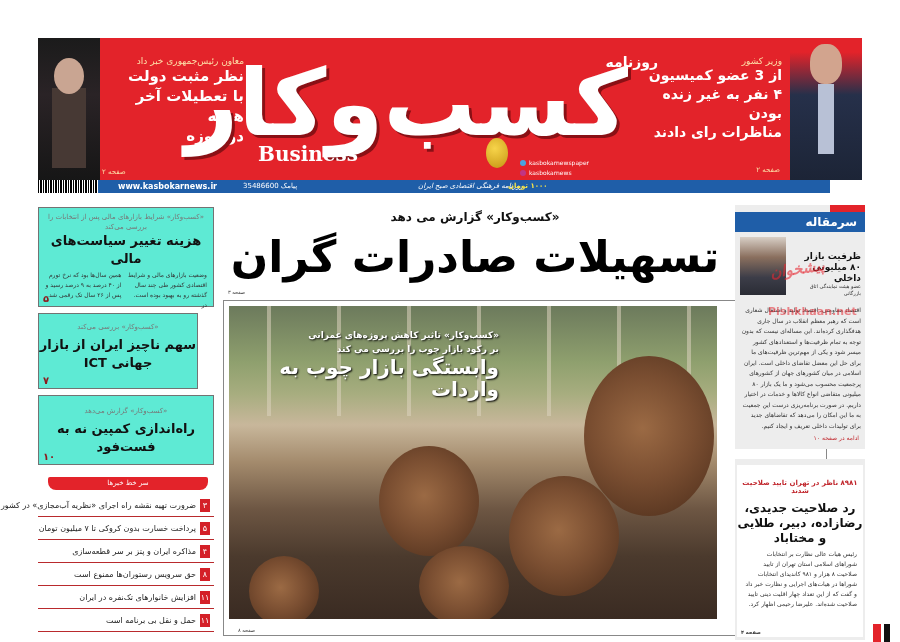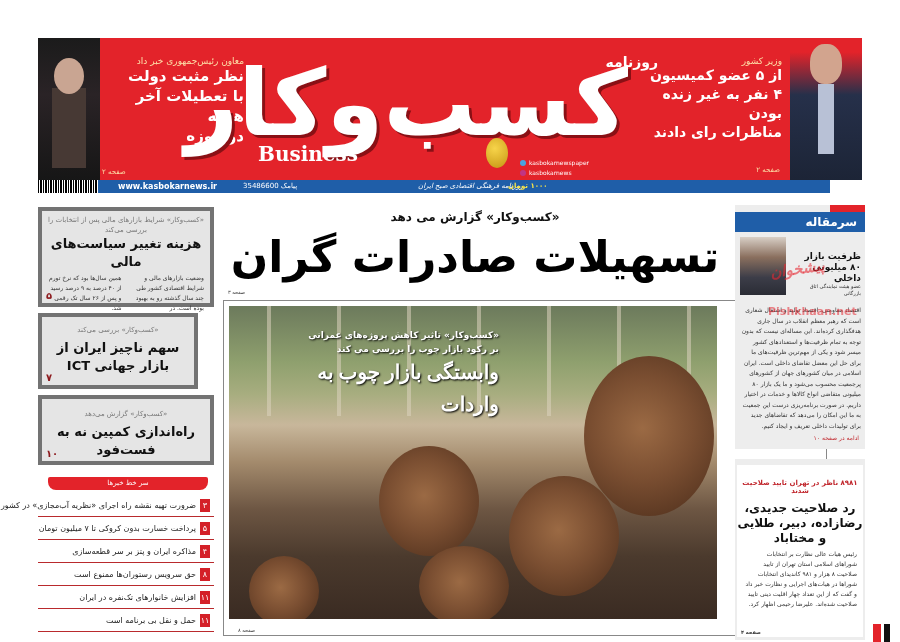--- a/index.html
+++ b/index.html
@@ -84,21 +84,21 @@
     background: repeating-linear-gradient(90deg, #000 0 1px, #fff 1px 2px, #000 2px 4px, #fff 4px 5px);
   }
   .infobar .url { position: absolute; left: 80px; top: 0; font-size: 8px; font-weight: bold; }
   .infobar .sms { position: absolute; left: 205px; top: 0; }
   .infobar .tagline { position: absolute; left: 380px; top: 0; font-style: italic; }
   .infobar .price { position: absolute; left: 470px; top: 0; color: #f7e34a; font-weight: bold; }
   .infobar .date { position: absolute; right: 4px; top: 0; direction: rtl; }
 
   
   .box {
-    position: absolute; background: #e5e5e5; border: 4px solid #737373;
+    position: absolute; background: #5eead4; border: 1px solid #737373;
   }
   .box .kicker { font-size: 7px; color: #777; text-align: center; line-height: 10px; }
   .box .hl { font-size: 13px; font-weight: bold; color: #111; text-align: center; line-height: 18px; }
   .box .pg { position: absolute; left: 4px; bottom: 2px; font-size: 10px; font-weight: bold; color: #8d1a1e; }
   .box1 { left: 38px; top: 207px; width: 176px; height: 100px; }
   .box1 .body { display: flex; gap: 6px; padding: 2px 6px; font-size: 6px; color: #333; line-height: 10px; text-align: right; direction: rtl; }
   .box2 { left: 38px; top: 313px; width: 160px; height: 76px; }
   .box3 { left: 38px; top: 395px; width: 176px; height: 70px; }
 
   .ticker { position: absolute; left: 38px; top: 473px; width: 176px; height: 166px; }
@@ -133,21 +133,21 @@
     background: repeating-linear-gradient(90deg, transparent 0 38px, rgba(220,210,190,0.55) 38px 42px, transparent 42px 70px);
   }
   .log { position: absolute; border-radius: 50%; background: radial-gradient(circle at 45% 45%, #9b6a44 0%, #7a4e31 45%, #4a2c1a 100%); }
   .log.l1 { left: 355px; top: 50px; width: 130px; height: 160px; }
   .log.l2 { left: 280px; top: 170px; width: 110px; height: 120px; }
   .log.l3 { left: 150px; top: 140px; width: 100px; height: 110px; }
   .log.l4 { left: 190px; top: 240px; width: 90px; height: 80px; }
   .log.l5 { left: 20px; top: 250px; width: 70px; height: 70px; }
   .photo-text { position: absolute; left: 30px; top: 22px; width: 240px; text-align: right; direction: rtl; color: #fff; text-shadow: 1px 1px 2px #000; }
   .photo-text .k { font-size: 9px; font-weight: bold; line-height: 14px; }
-  .photo-text .h { font-size: 20px; font-weight: bold; line-height: 32px; font-family: Liberation Serif, serif; }
+  .photo-text .h { font-size: 20px; font-weight: bold; line-height: 22px; }
   .photo-pg { position: absolute; left: 14px; bottom: 2px; font-size: 5px; color: #333; }
 
   
   .editorial { position: absolute; left: 735px; top: 205px; width: 130px; height: 244px; background: #ededed; }
   .ed-head { position: absolute; left: 0; top: 7px; width: 130px; height: 20px; background: #1f5ea8; color: #fff; font-size: 12px; font-weight: bold; line-height: 20px; text-align: right; padding-right: 8px; }
   .ed-tab { position: absolute; left: 95px; top: 0; width: 35px; height: 8px; background: #e3232a; }
   .ed-photo { position: absolute; left: 5px; top: 32px; width: 46px; height: 58px; background: linear-gradient(180deg,#d8cfc6 0%, #8a6f5e 35%, #3c3d48 70%, #2a2c35 100%); }
   .ed-title { position: absolute; left: 56px; top: 46px; width: 70px; text-align: right; direction: rtl; font-size: 9px; font-weight: bold; color: #111; line-height: 11px; }
   .ed-author { position: absolute; left: 56px; top: 78px; width: 70px; text-align: right; direction: rtl; font-size: 5px; color: #333; line-height: 7px; }
   .ed-body { position: absolute; left: 4px; top: 100px; width: 122px; text-align: right; direction: rtl; font-size: 6px; color: #333; line-height: 10.5px; }
@@ -186,21 +186,21 @@
     <div class="logo-en">Business</div>
     <div class="coin"></div>
     <div class="social">
       <div><span class="ico" style="background:#4aa3df"></span><span>kasbokarnewspaper</span></div>
       <div><span class="ico" style="background:#c13584"></span><span>kasbokarnews</span></div>
     </div>
   </div>
 
   <div class="right-story rtl">
     <div class="kicker">وزیر کشور</div>
-    <div class="hl">از ۵ عضو کمیسیون</div>
+    <div class="hl">از 3 عضو کمیسیون</div>
     <div class="hl">۴ نفر به غیر زنده بودن</div>
     <div class="hl">مناظرات رای دادند</div>
     <div class="page">صفحه ۲</div>
   </div>
   <div class="right-portrait">
     <div class="shirt"></div>
     <div class="face"></div>
   </div>
 </div>
 

